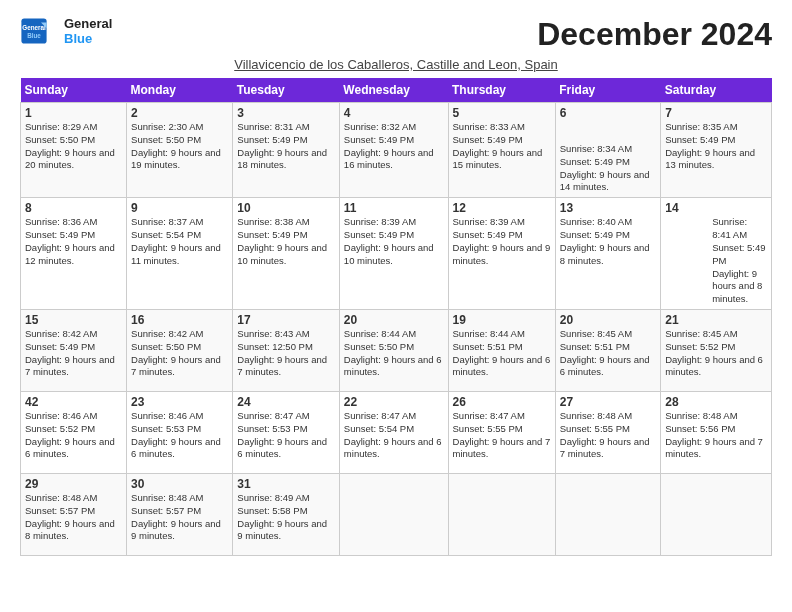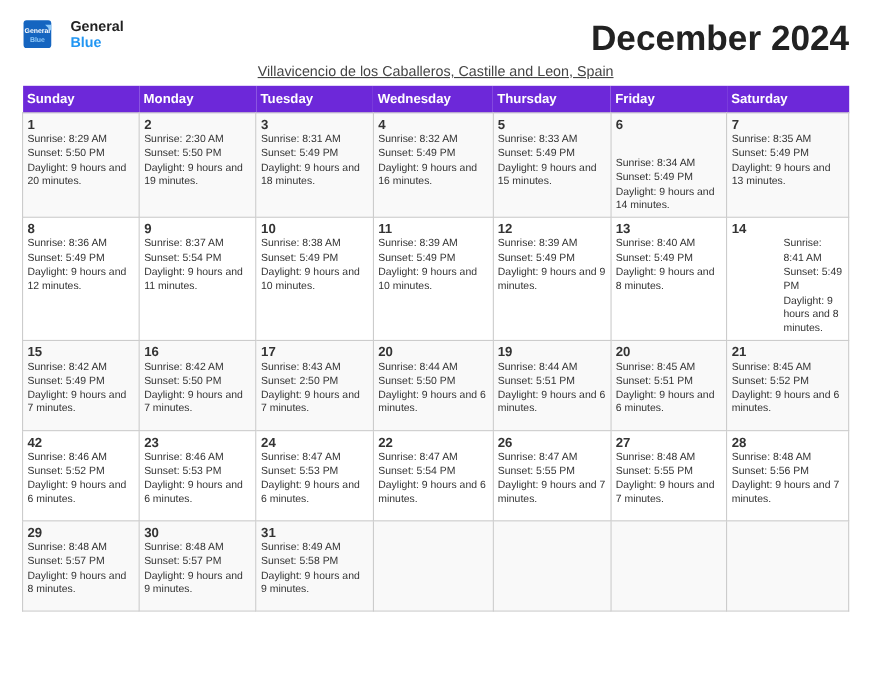--- a/index.html
+++ b/index.html
@@ -215,21 +215,21 @@
           </td>
           <td>
             <span class="day-num">16</span>
             <div class="day-info" style="white-space: pre-line;">Sunrise: 8:42 AM
 Sunset: 5:50 PM
 Daylight: 9 hours and 7 minutes.</div>
           </td>
           <td>
             <span class="day-num">17</span>
             <div class="day-info" style="white-space: pre-line;">Sunrise: 8:43 AM
-Sunset: 2:50 PM
+Sunset: 12:50 PM
 Daylight: 9 hours and 7 minutes.</div>
           </td>
           <td>
             <span class="day-num">20</span>
             <div class="day-info" style="white-space: pre-line;">Sunrise: 8:44 AM
 Sunset: 5:50 PM
 Daylight: 9 hours and 6 minutes.</div>
           </td>
           <td>
             <span class="day-num">19</span>

